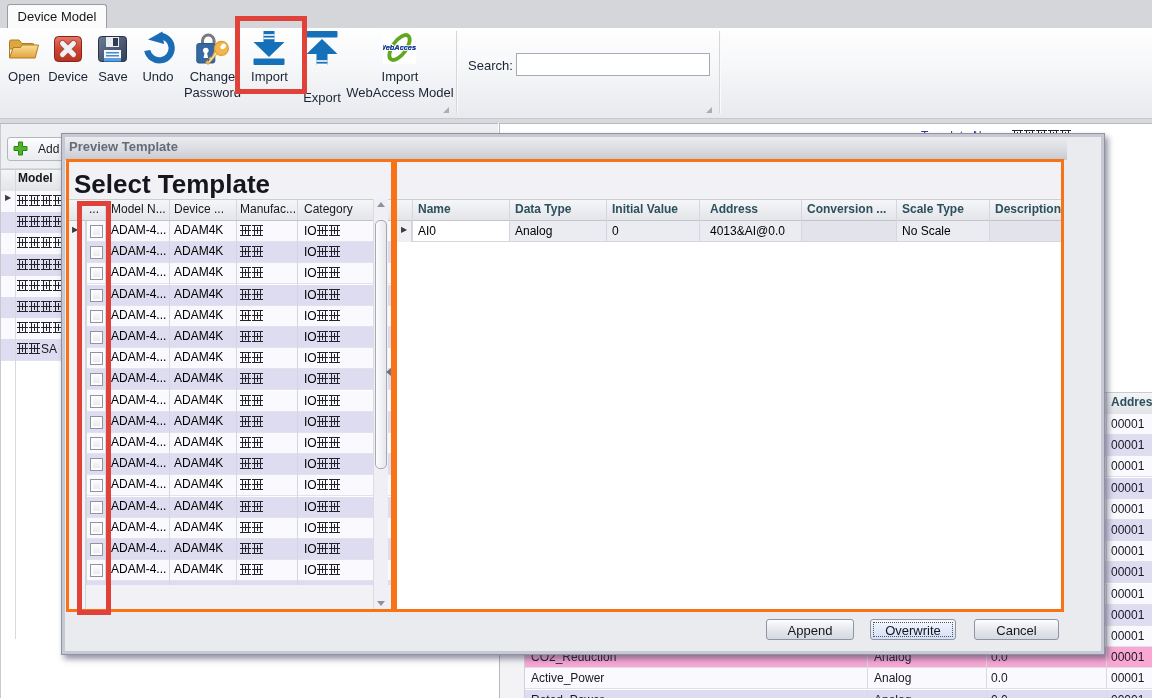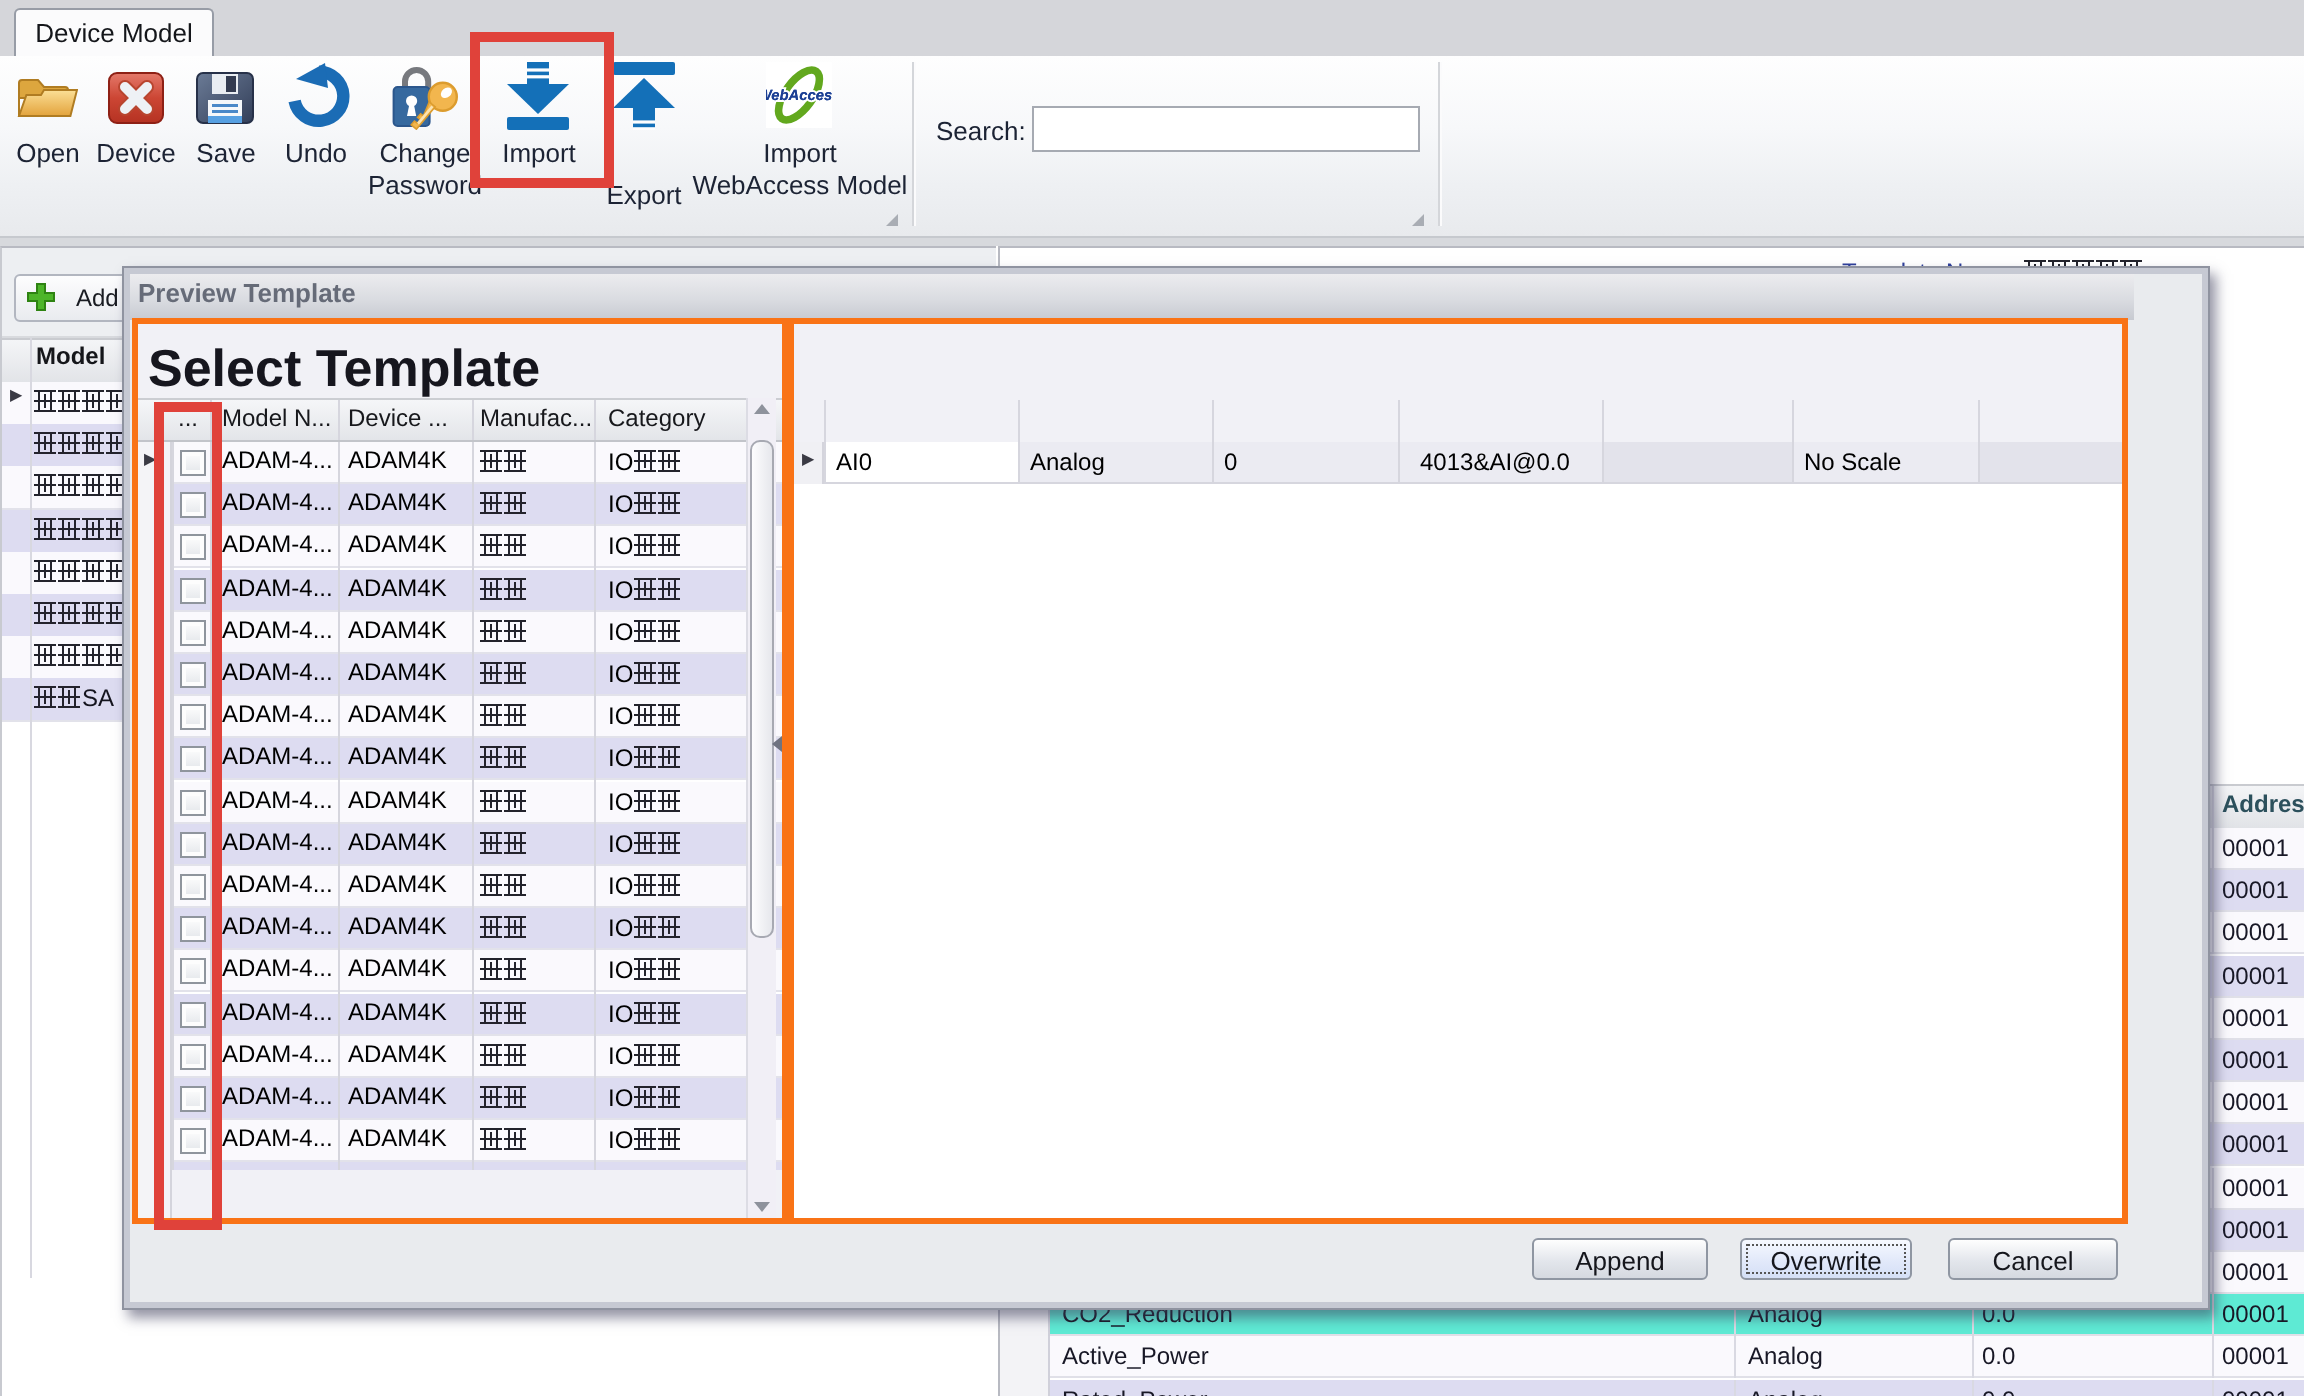--- a/index.html
+++ b/index.html
@@ -287,21 +287,21 @@
           <i class="cellline" style="left:606px;"></i>
           <span style="position:absolute;left:611px;">00001</span>
         </div>
     <div class="rrow" style="top:502px;background:#faf9fd;border-bottom:1px solid #e0e0e8;box-sizing:border-box;">
           <i class="cellline" style="left:24px;"></i>
           <i class="cellline" style="left:367px;"></i>
           <i class="cellline" style="left:486px;"></i>
           <i class="cellline" style="left:606px;"></i>
           <span style="position:absolute;left:611px;">00001</span>
         </div>
-    <div class="rrow" style="top:523px;background:#5eead4;border-bottom:1px solid #e0e0e8;box-sizing:border-box;">
+    <div class="rrow" style="top:523px;background:#f9a8d4;border-bottom:1px solid #e0e0e8;box-sizing:border-box;">
           <i class="cellline" style="left:24px;"></i>
           <i class="cellline" style="left:367px;"></i>
           <i class="cellline" style="left:486px;"></i>
           <i class="cellline" style="left:606px;"></i>
           <span style="position:absolute;left:31px;">CO2_Reduction</span>
           <span style="position:absolute;left:374px;">Analog</span>
           <span style="position:absolute;left:491px;">0.0</span>
           <span style="position:absolute;left:611px;">00001</span>
         </div>
     <div class="rrow" style="top:544px;background:#faf9fd;border-bottom:1px solid #e0e0e8;box-sizing:border-box;">
@@ -488,20 +488,29 @@
     <div class="abs" style="left:0;top:59px;width:16px;height:388px;background:#f4f4f7;border-right:1px solid #d4d4dc;"></div>
     <div class="abs" style="left:3px;top:63px;color:#3a3a44;font-size:8px;">▶</div>
     <div class="abs" style="left:304px;top:37px;width:14px;height:410px;background:#f1eff6;border-left:1px solid #dcdce4;">
       <div style="position:absolute;left:3px;top:3px;width:0;height:0;border-left:4px solid transparent;border-right:4px solid transparent;border-bottom:5px solid #8e929c;"></div>
       <div style="position:absolute;left:3px;bottom:3px;width:0;height:0;border-left:4px solid transparent;border-right:4px solid transparent;border-top:5px solid #8e929c;"></div>
       <div style="position:absolute;left:1px;top:21px;width:10px;height:247px;border:1px solid #a7a9b2;border-radius:5px;background:linear-gradient(90deg,#fdfdfe,#e6e7ec);"></div>
     </div>
   </div>
   <div class="abs" style="left:324px;top:234px;width:0;height:0;border-top:4px solid transparent;border-bottom:4px solid transparent;border-right:5px solid #6f7380;"></div>
   <div class="group" style="left:332px;top:25px;width:664px;height:447px;overflow:hidden;">
+    <div class="ghead" style="left:0;right:0;top:37px;height:20px;">
+      <div class="hcell" style="left:21px;font-weight:bold;color:#2c505c;">Name</div>
+      <div class="hcell" style="left:118px;font-weight:bold;color:#2c505c;">Data Type</div>
+      <div class="hcell" style="left:215px;font-weight:bold;color:#2c505c;">Initial Value</div>
+      <div class="hcell" style="left:313px;font-weight:bold;color:#2c505c;">Address</div>
+      <div class="hcell" style="left:410px;font-weight:bold;color:#2c505c;">Conversion ...</div>
+      <div class="hcell" style="left:505px;font-weight:bold;color:#2c505c;">Scale Type</div>
+      <div class="hcell" style="left:598px;font-weight:bold;color:#2c505c;">Description</div>
+    </div>
     <div class="abs" style="left:0;top:59px;width:664px;height:21px;background:#ebebf2;border-bottom:1px solid #d6d6de;box-sizing:border-box;">
       <div class="abs" style="left:15px;top:0;width:97px;height:20px;background:#fff;"></div>
     <div class="abs" style="left:404px;top:0;width:95px;height:20px;background:#e3e3eb;"></div>
     <div class="abs" style="left:592px;top:0;width:72px;height:20px;background:#e3e3eb;"></div>
       <span style="position:absolute;left:3px;top:3px;color:#3a3a44;font-size:8px;">▶</span>
       <span style="position:absolute;left:21px;top:2.5px;font-size:12px;">AI0</span>
       <span style="position:absolute;left:118px;top:2.5px;font-size:12px;">Analog</span>
       <span style="position:absolute;left:215px;top:2.5px;font-size:12px;">0</span>
       <span style="position:absolute;left:313px;top:2.5px;font-size:12px;">4013&amp;AI@0.0</span>
       <span style="position:absolute;left:505px;top:2.5px;font-size:12px;">No Scale</span>

